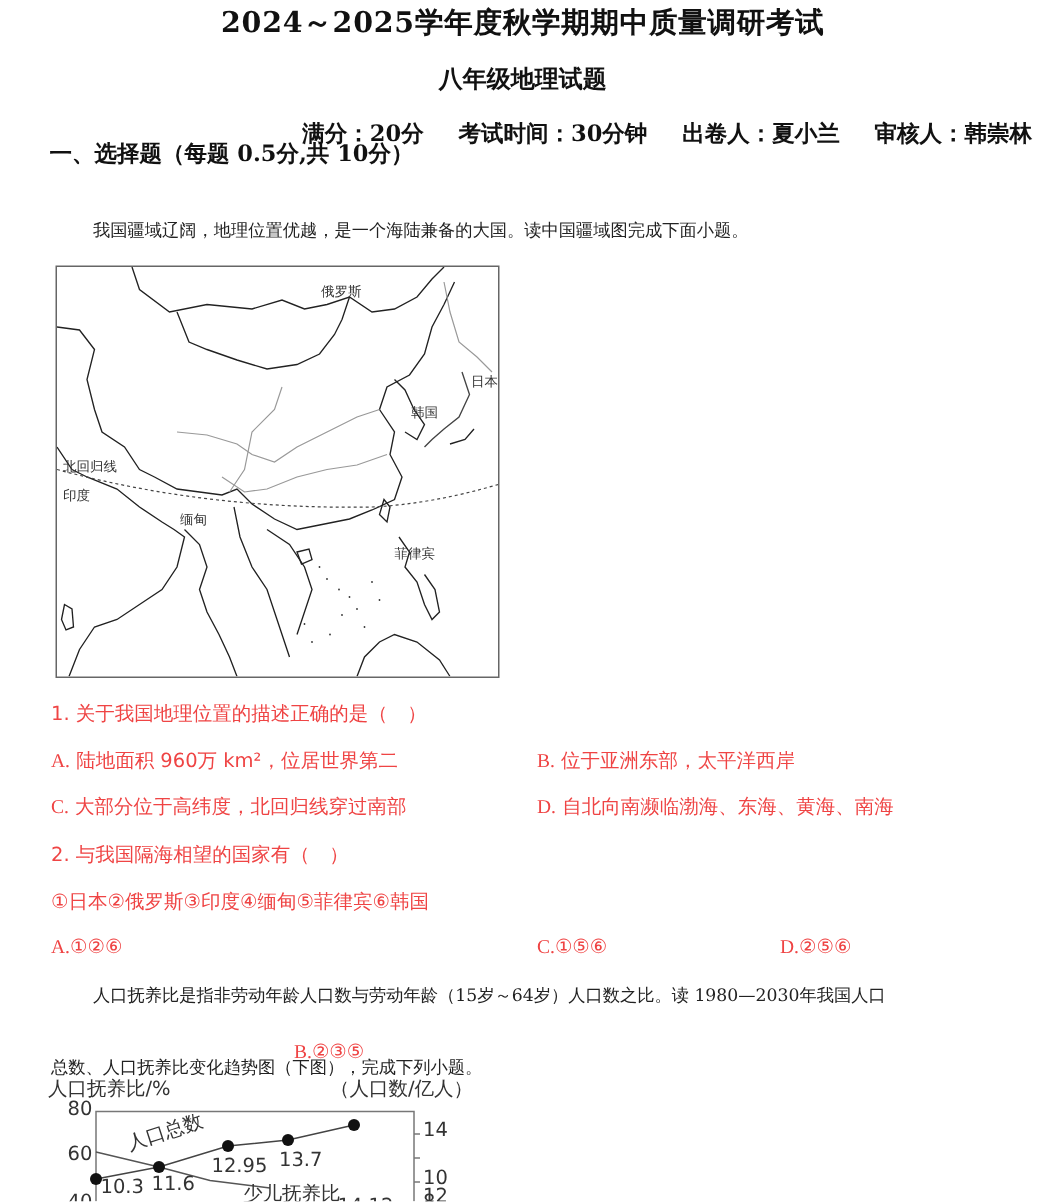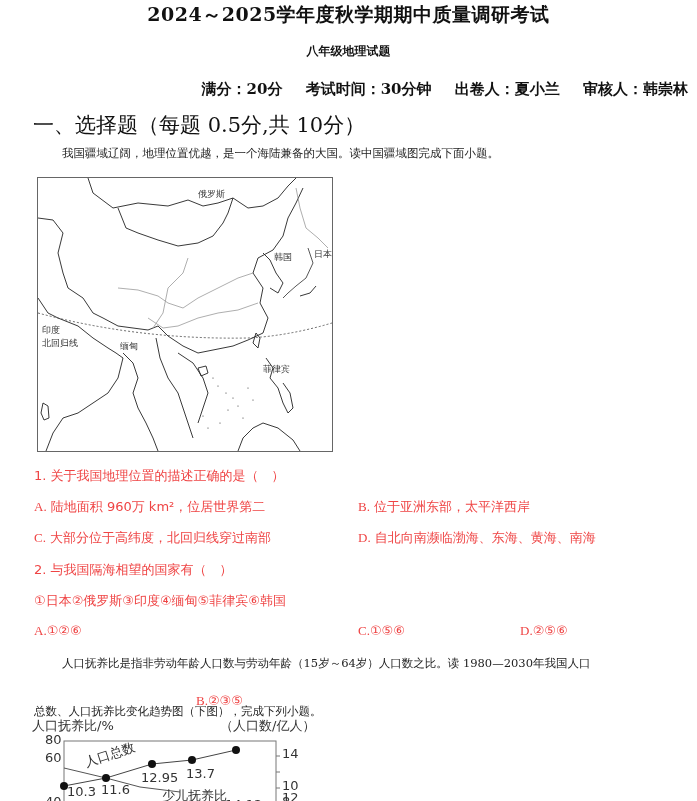--- a/index.html
+++ b/index.html
@@ -2,24 +2,24 @@
 <html><head>
 <meta charset="utf-8">
 <style>
   html, body { margin: 0; padding: 0; background: #ffffff; }
   body {
     width: 697px; height: 801px; overflow: hidden; position: relative;
     font-family: "DejaVu Serif", "Liberation Serif", serif; color: #111;
   }
   .abs { position: absolute; white-space: nowrap; }
   .title1 { top: 2px; left: 0; width: 697px; text-align: center; font-size: 19px; font-weight: bold; letter-spacing: 0.5px; }
-  .title2 { top: 43px; left: 0; width: 697px; text-align: center; font-size: 12px; font-weight: bold; }
+  .title2 { top: 43px; left: 0; width: 697px; text-align: center; font-size: 16px; font-weight: bold; }
   .meta { top: 80px; left: 0; width: 697px; text-align: right; font-size: 15px; font-weight: bold; }
   .meta span { margin: 0 9px; }
-  .section { top: 111px; left: 33px; font-size: 21px; font-weight: normal; }
+  .section { top: 93px; left: 33px; font-size: 15px; font-weight: bold; }
   .intro { font-family: "DejaVu Serif", "Liberation Serif", serif; font-size: 11.5px; color: #222; }
   .q { font-family: "DejaVu Sans", "Liberation Sans", sans-serif; font-size: 13px; color: #ef4444; }
   .opt-letter { font-family: "Liberation Serif", "DejaVu Serif", serif; }
   .map-box {
     position: absolute; left: 37px; top: 177px; width: 294px; height: 273px;
     border: 1.5px solid #666; background: #fff; overflow: hidden;
   }
   .map-label { position: absolute; font-size: 9px; color: #333; font-family: "DejaVu Serif", serif; white-space: nowrap; }
   .chart { position: absolute; left: 20px; top: 712px; width: 300px; height: 89px; overflow: hidden; }
   .chart .lbl { position: absolute; font-family: "DejaVu Sans", sans-serif; font-size: 13px; color: #333; white-space: nowrap; }
@@ -87,24 +87,24 @@
         <circle cx="200" cy="228" r="0.6"></circle>
         <circle cx="190" cy="232" r="0.6"></circle>
       <circle cx="205" cy="240" r="0.6"></circle>
         <circle cx="182" cy="245" r="0.6"></circle>
         <circle cx="170" cy="250" r="0.6"></circle>
       <circle cx="210" cy="210" r="0.6"></circle>
         <circle cx="215" cy="222" r="0.6"></circle>
         <circle cx="165" cy="238" r="0.6"></circle>
     </g>
   </svg>
-  <span class="map-label" style="left:160px; top:10px;">俄罗斯</span>
+  <span class="map-label" style="left:176px; top:10px;">俄罗斯</span>
   <span class="map-label" style="left:276px; top:70px;">日本</span>
-  <span class="map-label" style="left:236px; top:73px;">韩国</span>
-  <span class="map-label" style="left:4px; top:127px;margin-top:32px;">北回归线</span>
+  <span class="map-label" style="left:236px; top:91px;">韩国</span>
+  <span class="map-label" style="left:4px; top:127px;">北回归线</span>
   <span class="map-label" style="left:4px; top:146px;">印度</span>
   <span class="map-label" style="left:82px; top:162px;">缅甸</span>
   <span class="map-label" style="left:225px; top:185px;">菲律宾</span>
 </div>
 
 <div class="abs q" style="top:467px; left:34px;">1. 关于我国地理位置的描述正确的是（　）</div>
 <div class="abs q" style="top:498px; left:34px;">
   <span class="opt-letter">A.</span> <span>陆地面积 960万 km²，位居世界第二</span>
 </div>
 <div class="abs q" style="top:498px; left:358px;">
@@ -132,21 +132,21 @@
   <span class="opt-letter">D.</span><span>②⑤⑥</span>
 </div>
 
 <div class="abs intro" style="top:656px; left:62px;">人口抚养比是指非劳动年龄人口数与劳动年龄（15岁～64岁）人口数之比。读 1980—2030年我国人口</div>
 <div class="abs intro" style="top:687px; left:34px;margin-top:17px;">总数、人口抚养比变化趋势图（下图），完成下列小题。</div>
 
 <div class="chart">
   <span class="lbl" style="left:12px; top:5px;">人口抚养比/%</span>
   <span class="lbl" style="left:200px; top:5px;">（人口数/亿人）</span>
   <span class="lbl" style="left:25px; top:20px;">80</span>
-  <span class="lbl" style="left:25px; top:38px;">60</span>
+  <span class="lbl" style="left:25px; top:50px;">60</span>
   <span class="lbl" style="left:25px; top:82px;">40</span>
   <span class="lbl" style="left:262px; top:34px;">14</span>
   <span class="lbl" style="left:262px; top:50px;margin-top:28px;">12</span>
   <span class="lbl" style="left:262px; top:66px;">10</span>
   <span class="lbl" style="left:262px; top:82px;">8</span>
   <svg width="300" height="89" style="position:absolute; left:0; top:0;">
     <rect x="44" y="29" width="212" height="70" fill="none" stroke="#777" stroke-width="1"></rect>
     <line x1="256" y1="44" x2="260" y2="44" stroke="#777"></line>
     <line x1="256" y1="60" x2="260" y2="60" stroke="#777"></line>
     <line x1="256" y1="76" x2="260" y2="76" stroke="#777"></line>

